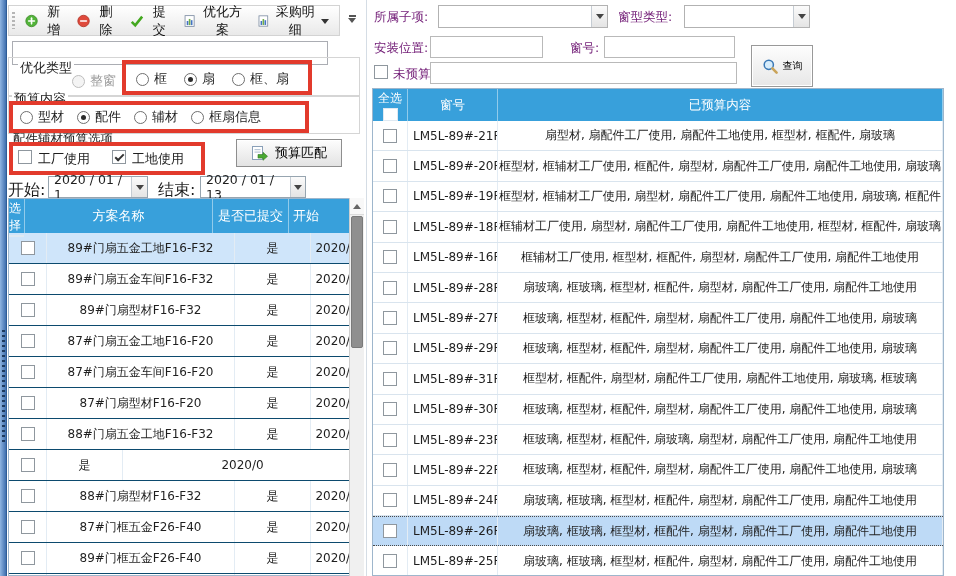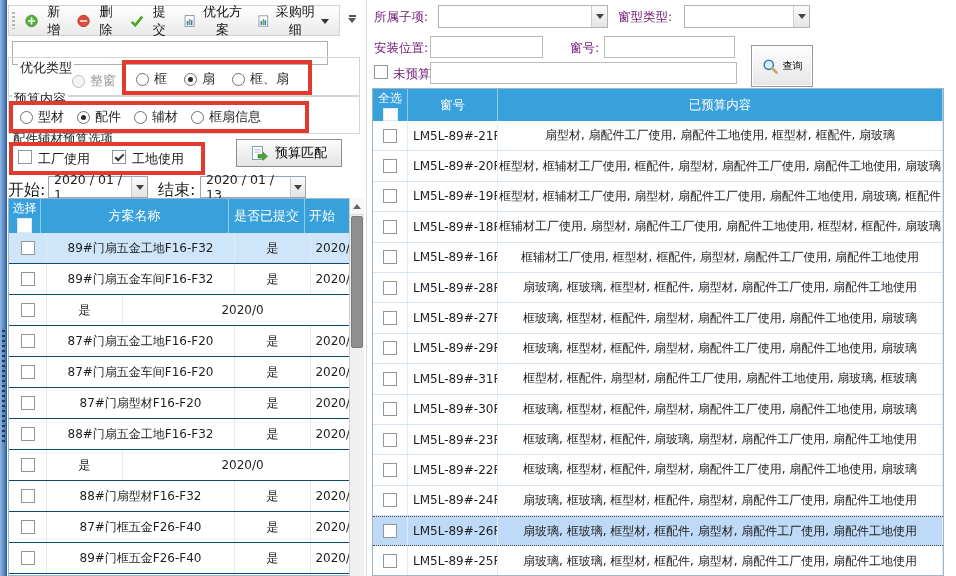--- a/index.html
+++ b/index.html
@@ -81,21 +81,21 @@
   .darr{width:15px;height:100%;border-left:1px solid #c5ccd3;background:linear-gradient(#fbfbfb,#e4e4e4);
       display:flex;align-items:center;justify-content:center;}
   .tri{width:0;height:0;border:4px solid transparent;border-top:5px solid #444;margin-top:4px;}
 
   
   .ltable{position:absolute;left:0;top:198px;width:353px;height:378px;border:1px solid #9eb6cc;
       box-sizing:border-box;overflow:hidden;background:#fff;}
   .lhead{display:flex;height:34px;background:#38a0db;color:#fff;}
   .hc{display:flex;align-items:center;justify-content:center;font-size:13px;
       border-right:1px solid rgba(255,255,255,.45);box-sizing:border-box;}
-  .hc-sel{width:32px;flex-direction:column;justify-content:flex-start;padding-top:1px;font-size:12px;}
+  .hc-sel{width:16px;flex-direction:column;justify-content:flex-start;padding-top:1px;font-size:12px;}
   .hc-name{width:188px;} .hc-sub{width:76px;} .hc-start{flex:1;justify-content:flex-start;padding-left:4px;overflow:hidden;white-space:nowrap;}
   .hcb{width:13px;height:13px;background:#fff;border:1px solid #dfe9f2;margin-top:1px;}
   .lrow{display:flex;height:30px;border-bottom:1px solid #0c4a6e;background:#fff;}
   .lrow.hl{background:#cfe5fa;}
   .lrow .c{display:flex;align-items:center;justify-content:center;font-size:12px;
       border-right:1px solid #e3ecf4;overflow:hidden;white-space:nowrap;box-sizing:border-box;}
   .c-sel{width:38px;} .c-name{width:188px;} .c-sub{width:76px;} .c-start{flex:1;justify-content:flex-start;padding-left:3px;}
 
   .lscroll{position:absolute;right:0;top:198px;width:15px;height:378px;background:#f0f0f0;
       border-left:1px solid #cfcfcf;box-sizing:border-box;}
@@ -312,20 +312,21 @@
               <span class="cb"></span>
             </div>
             <div class="c c-name">89#门扇五金车间F16-F32</div>
             <div class="c c-sub">是</div>
             <div class="c c-start">2020/0</div>
           </div>
           <div class="lrow">
             <div class="c c-sel">
               <span class="cb"></span>
             </div>
+            <div class="c c-name">89#门扇型材F16-F32</div>
             <div class="c c-sub">是</div>
             <div class="c c-start">2020/0</div>
           </div>
           <div class="lrow">
             <div class="c c-sel">
               <span class="cb"></span>
             </div>
             <div class="c c-name">87#门扇五金工地F16-F20</div>
             <div class="c c-sub">是</div>
             <div class="c c-start">2020/0</div>

